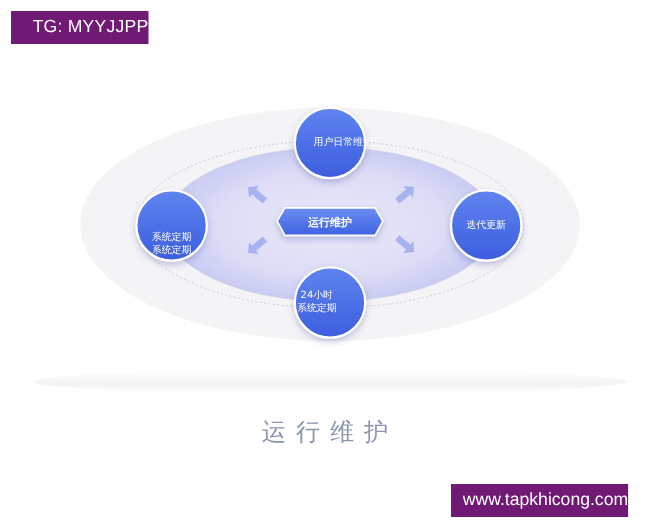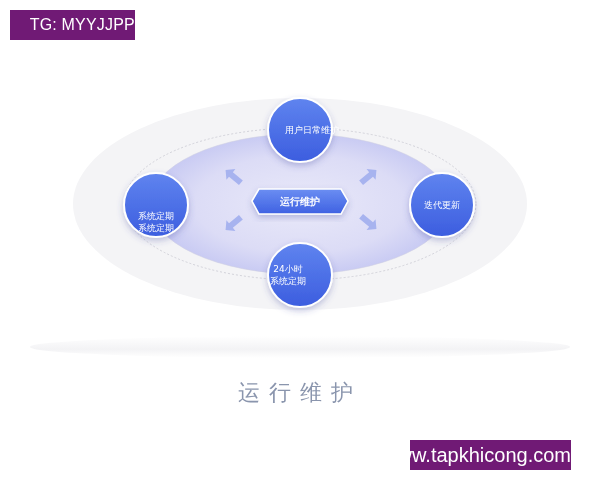--- a/index.html
+++ b/index.html
@@ -1,21 +1,21 @@
 <!DOCTYPE html>
 <html><head>
 <meta charset="utf-8">
 <style>
   html,body{margin:0;padding:0;}
   body{width:600px;height:480px;background:#ffffff;position:relative;overflow:hidden;
        font-family:"DejaVu Sans","Liberation Sans",sans-serif;}
   .badge{position:absolute;background:#701a75;color:#ffffff;font-family:"Liberation Sans","DejaVu Sans",sans-serif;
          display:flex;align-items:center;justify-content:flex-end;}
   #badge-tg{left:10px;top:10px;width:125px;height:30px;font-size:16px;letter-spacing:0.2px;}
-  #badge-site{left:410px;top:440px;width:161px;height:30px;font-size:20px;}
+  #badge-site{left:410px;top:440px;width:161px;height:30px;font-size:16px;}
   svg.diagram{position:absolute;left:0;top:0;}
   .node-label{position:absolute;color:#ffffff;font-size:9px;line-height:12px;text-align:center;
               display:flex;align-items:center;justify-content:center;flex-direction:column;}
   .hub-label{position:absolute;color:#ffffff;font-size:10px;font-weight:bold;text-align:center;
              display:flex;align-items:center;justify-content:center;}
   .caption{position:absolute;left:0;width:600px;top:378px;text-align:center;font-size:22px;
            letter-spacing:9px;color:#8a95ad;font-weight:300;}
   .floor{position:absolute;left:30px;top:336px;width:540px;height:22px;
          background:linear-gradient(to bottom,rgba(240,240,242,0),#f3f3f5 60%,rgba(240,240,242,0));border-radius:50%;}
 </style>

